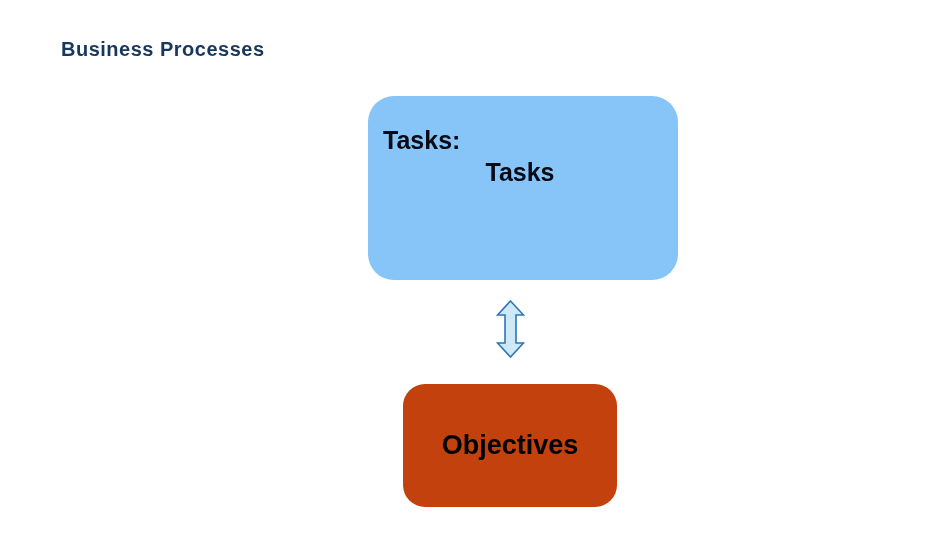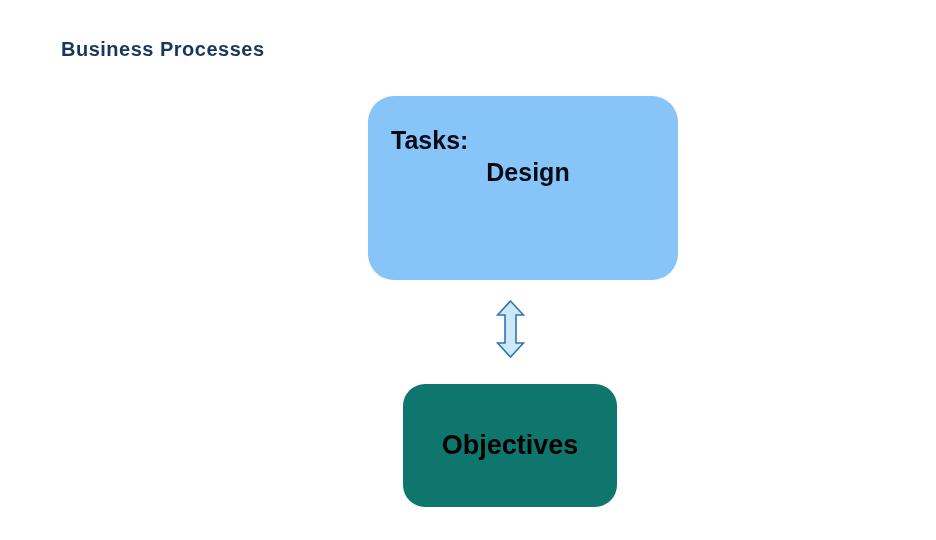--- a/index.html
+++ b/index.html
@@ -28,21 +28,20 @@
   .tasks-box {
     position: absolute;
     left: 368px;
     top: 96px;
     width: 310px;
     height: 184px;
     background: #87c5f8;
     border-radius: 26px;
     box-sizing: border-box;
     padding-top: 28px;
-    padding-left: 8px;
   }
   .tasks-heading {
     font-size: 25px;
     font-weight: bold;
     color: #050a14;
     text-align: left;
     padding-left: 15px;
     line-height: 32px;
   }
   .tasks-item {
@@ -80,34 +79,34 @@
 </style>
 </head>
 <body>
 
 <div class="slide">
 
   <div class="slide-title">Business Processes</div>
 
   <div class="tasks-box" style="background-color: rgb(135, 197, 248);">
     <div class="tasks-heading">Tasks:</div>
-    <div class="tasks-item">Design</div>
+    <div class="tasks-item">Tasks</div>
   </div>
 
   <svg class="updown-arrow" viewBox="0 0 29 58">
     <path d="M 14.5 1
              L 27.5 15
              L 20 15
              L 20 43
              L 27.5 43
              L 14.5 57
              L 1.5 43
              L 9 43
              L 9 15
              L 1.5 15
              Z" fill="#cde9f8" stroke="#2e75b6" stroke-width="1.6" stroke-linejoin="miter"></path>
   </svg>
 
-  <div class="objectives-box" style="background-color: #0f766e;">
+  <div class="objectives-box" style="background-color: #c2410c;">
     <div class="objectives-label">Objectives</div>
   </div>
 
 </div>
 
 </body></html>

